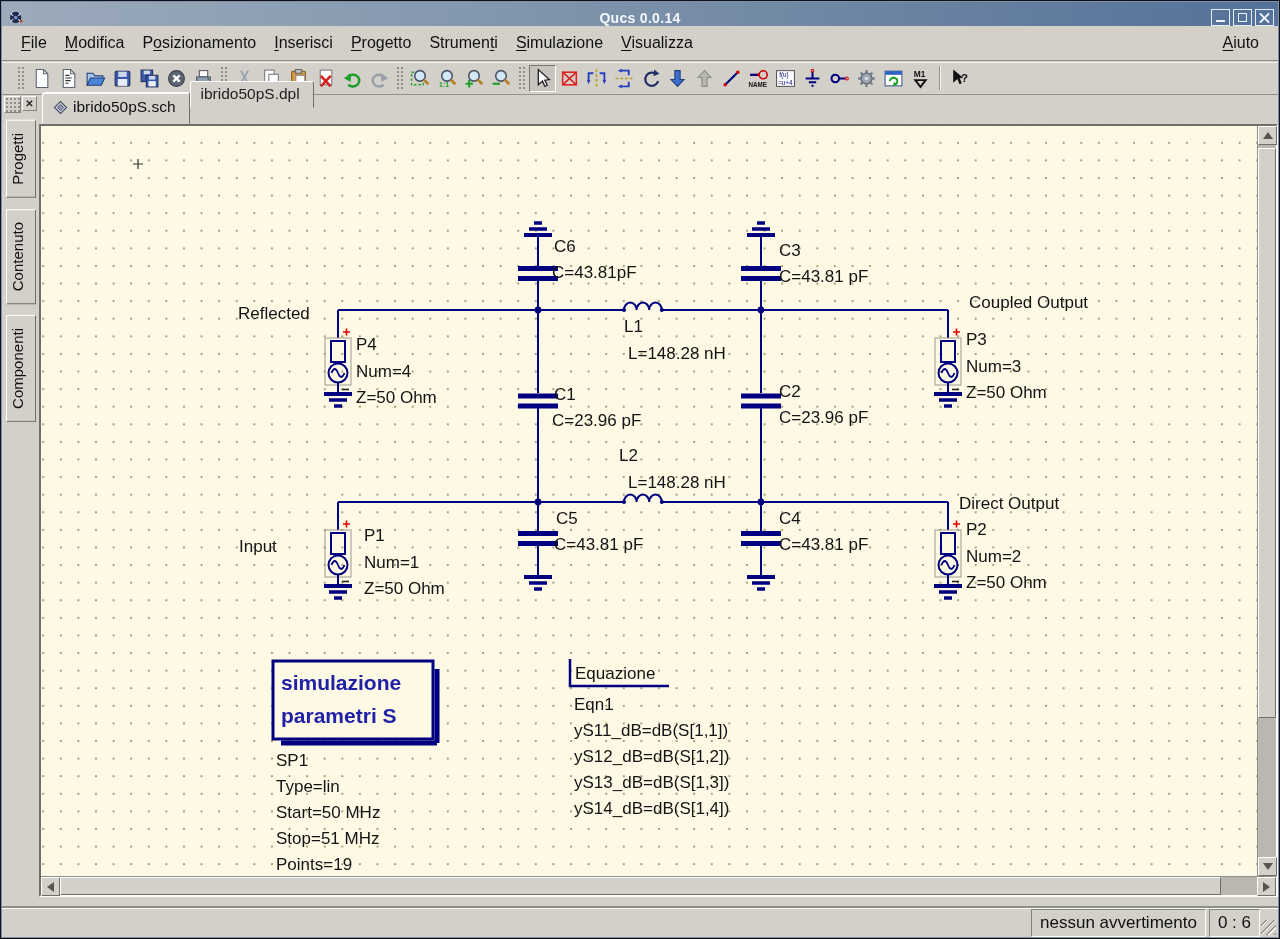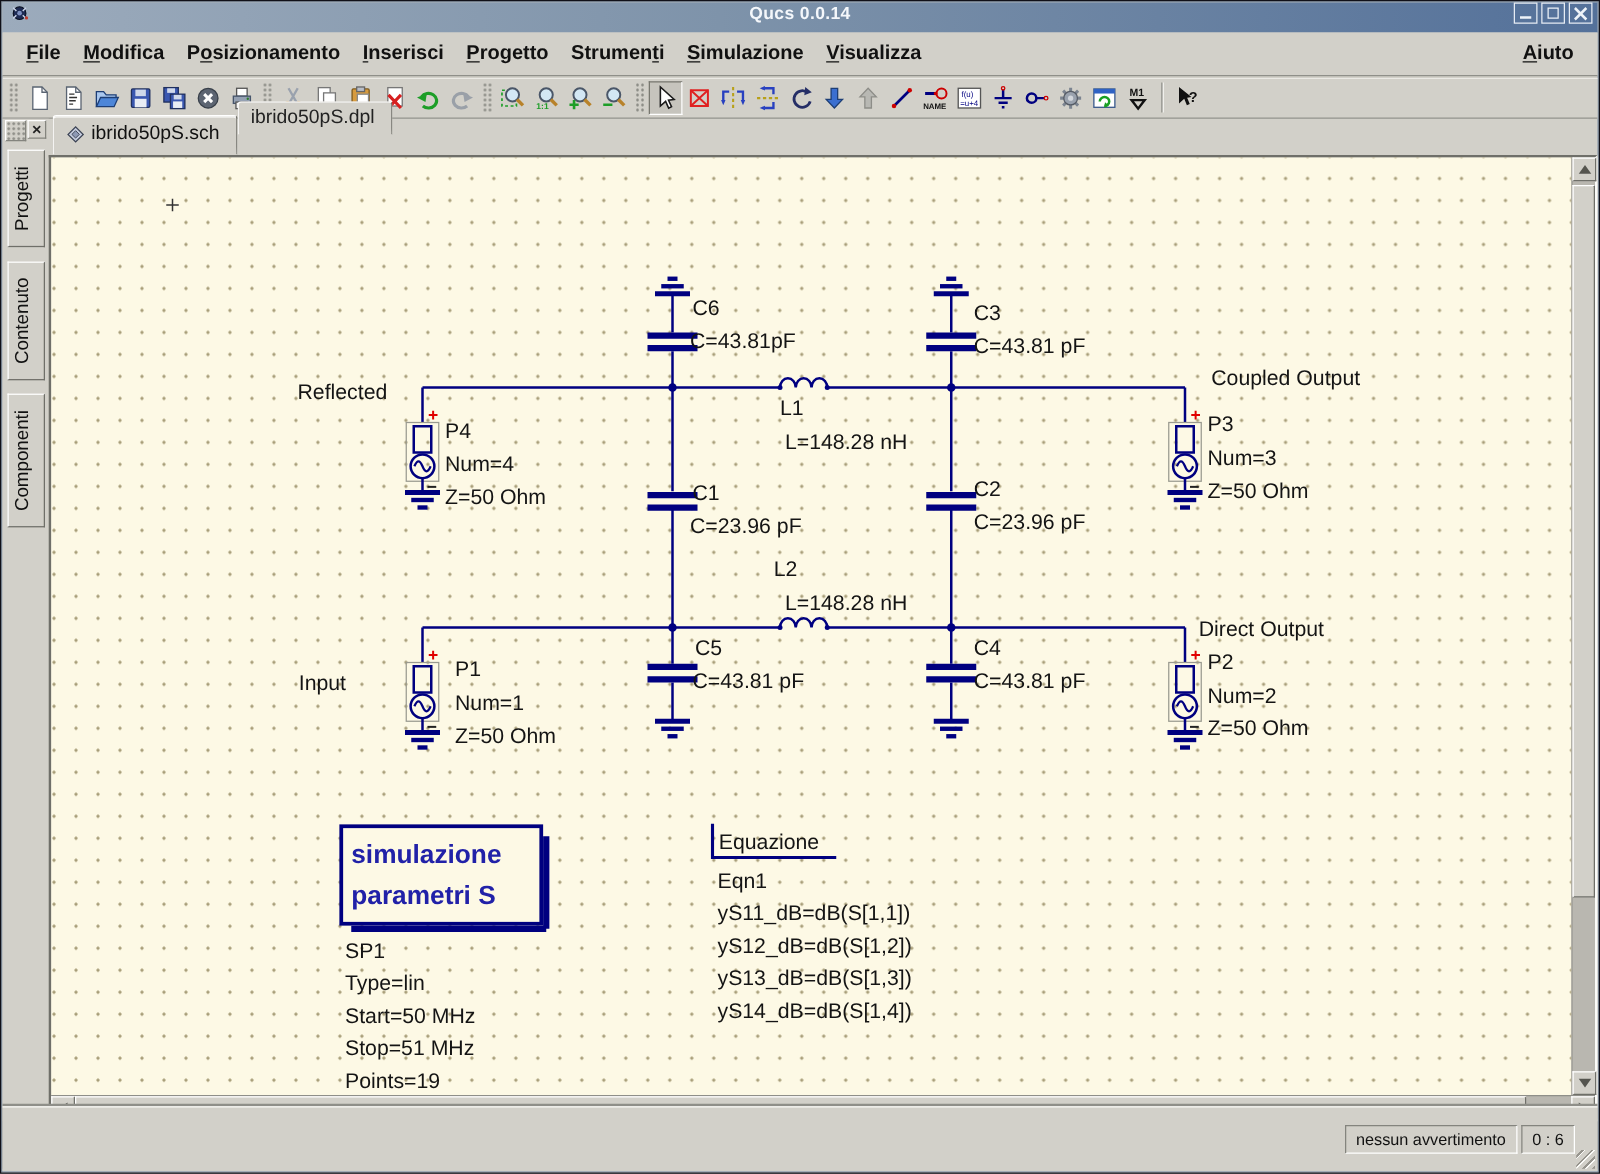--- a/index.html
+++ b/index.html
@@ -4,46 +4,46 @@
 <style>
   * { box-sizing: border-box; margin: 0; padding: 0; }
   html,body { width:1280px; height:939px; }
   body { font-family:"Liberation Sans",sans-serif; background:#3a3a3a; }
   .window { position:absolute; inset:0; background:#d2d0c9; border:1px solid #101018;
             box-shadow: inset 0 0 0 1px #7e90a6; overflow:hidden; }
 
   
   .titlebar { position:absolute; left:1px; right:1px; top:1px; height:24px;
               background:linear-gradient(90deg,#9cabbc 0%,#7e93aa 45%,#54719a 100%);
-              display:flex; align-items:flex-start; padding:0 4px; }
+              display:flex; align-items:flex-end; padding:0 4px; }
   .app-icon { width:17px; height:17px; margin-left:2px; }
   .title-text { position:absolute; left:0; right:0; text-align:center; color:#f4f7fb;
                 font-size:14px; font-weight:bold; letter-spacing:.3px; }
   .winbtns { margin-left:auto; display:flex; gap:3px; z-index:2; }
   .winbtn { width:19px; height:17px; border:1px solid #e6ecf4; display:flex;
             align-items:center; justify-content:center; }
   .glyph-min { width:9px; height:8px; border-bottom:2px solid #eef3f9; }
   .glyph-max { width:9px; height:9px; border:1.5px solid #eef3f9; }
   .glyph-close { width:11px; height:11px; position:relative; }
   .glyph-close:before,.glyph-close:after{ content:""; position:absolute; left:-1px; top:4.5px;
      width:13px; height:2px; background:#eef3f9; }
   .glyph-close:before{ transform:rotate(45deg);} .glyph-close:after{ transform:rotate(-45deg);}
 
   
   .menubar { position:absolute; left:1px; right:1px; top:25px; height:35px; background:#d2d0c9;
              border-bottom:1px solid #8f8f89; display:flex; align-items:center;
              padding:0 10px; font-size:16px; color:#111; }
-  .menu-item { padding:5px 9px; cursor:default;font-weight:bold; }
+  .menu-item { padding:5px 9px; cursor:default; }
   .menu-right { margin-left:auto; }
   .menu-item u { text-underline-offset:2px; }
 
   
   .toolbar { position:absolute; left:1px; right:1px; top:61px; height:33px; background:#d2d0c9;
              border-bottom:1px solid #93938d; box-shadow:inset 0 1px 0 #f3f2ee;
-             display:flex; align-items:center; padding-left:2px; }
+             display:flex; align-items:center; padding-left:12px; }
   .grip { width:8px; height:24px; margin:0 3px;
           background-image:radial-gradient(#8e8e88 1px, transparent 1.2px);
           background-size:4px 4px; }
   .tsep { width:0; height:24px; border-left:1px solid #8f8f89; border-right:1px solid #fafaf7; margin:0 5px; }
   .tb { width:27px; height:27px; display:flex; align-items:center; justify-content:center; }
   .tb svg { width:21px; height:21px; }
   .tb.pressed { border:1px solid; border-color:#77776f #ffffff #ffffff #77776f; background:#c6c4bd; }
 
   
   .main { position:absolute; left:1px; right:1px; top:94px; height:802px; display:flex; }
@@ -85,24 +85,24 @@
   .tri-left  { width:0;height:0;border-top:5px solid transparent;border-bottom:5px solid transparent;border-right:7px solid #55554f; }
   .tri-right { width:0;height:0;border-top:5px solid transparent;border-bottom:5px solid transparent;border-left:7px solid #55554f; }
   .vtrack { flex:1; position:relative; }
   .vthumb { position:absolute; left:0; right:0; top:3px; height:80%; background:#d2d0c9;
             border:1px solid; border-color:#fff #6f6f69 #6f6f69 #fff; }
   .htrack { flex:1; position:relative; }
   .hthumb { position:absolute; top:0; bottom:0; left:0; width:97%; background:#d2d0c9;
             border:1px solid; border-color:#fff #6f6f69 #6f6f69 #fff; }
 
   
-  .statusbar { position:absolute; left:1px; right:1px; bottom:1px; height:52px; background:#d2d0c9;
+  .statusbar { position:absolute; left:1px; right:1px; bottom:1px; height:29px; background:#d2d0c9;
                border-top:1px solid #fbfbf8; box-shadow:0 -2px 0 #8f8f89;
                display:flex; align-items:center; justify-content:flex-end; gap:3px; padding:0 18px 0 6px;
-               font-size:13px; color:#111; }
+               font-size:17px; color:#111; }
   .spanel { border:1px solid; border-color:#84847e #fff #fff #84847e; padding:3px 8px; }
   .resize-grip { position:absolute; right:2px; bottom:2px; width:15px; height:15px;
        background:repeating-linear-gradient(135deg, transparent 0 3px, #97958e 3px 4.5px, #fbfbf8 4.5px 5.5px); }
 
   
   .st  { font-family:"Liberation Sans",sans-serif; font-size:17px; fill:#141414; }
   .stitle { font-family:"Liberation Sans",sans-serif; font-size:21px; font-weight:bold; fill:#2121a8; }
   .ticontext { font-family:"Liberation Sans",sans-serif; }
 </style>
 </head>

